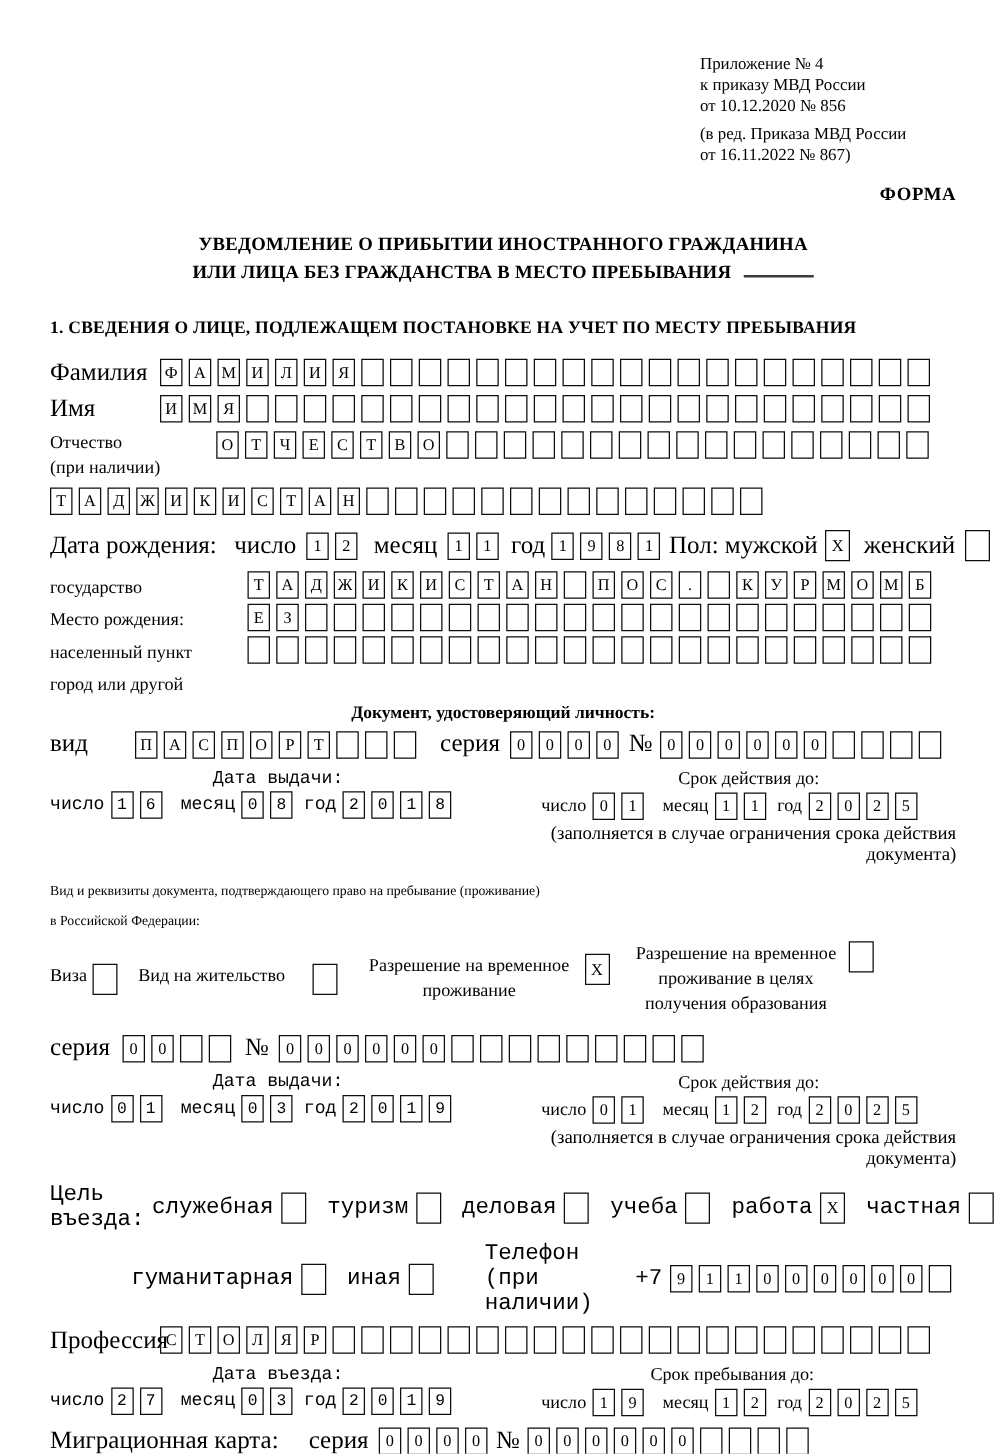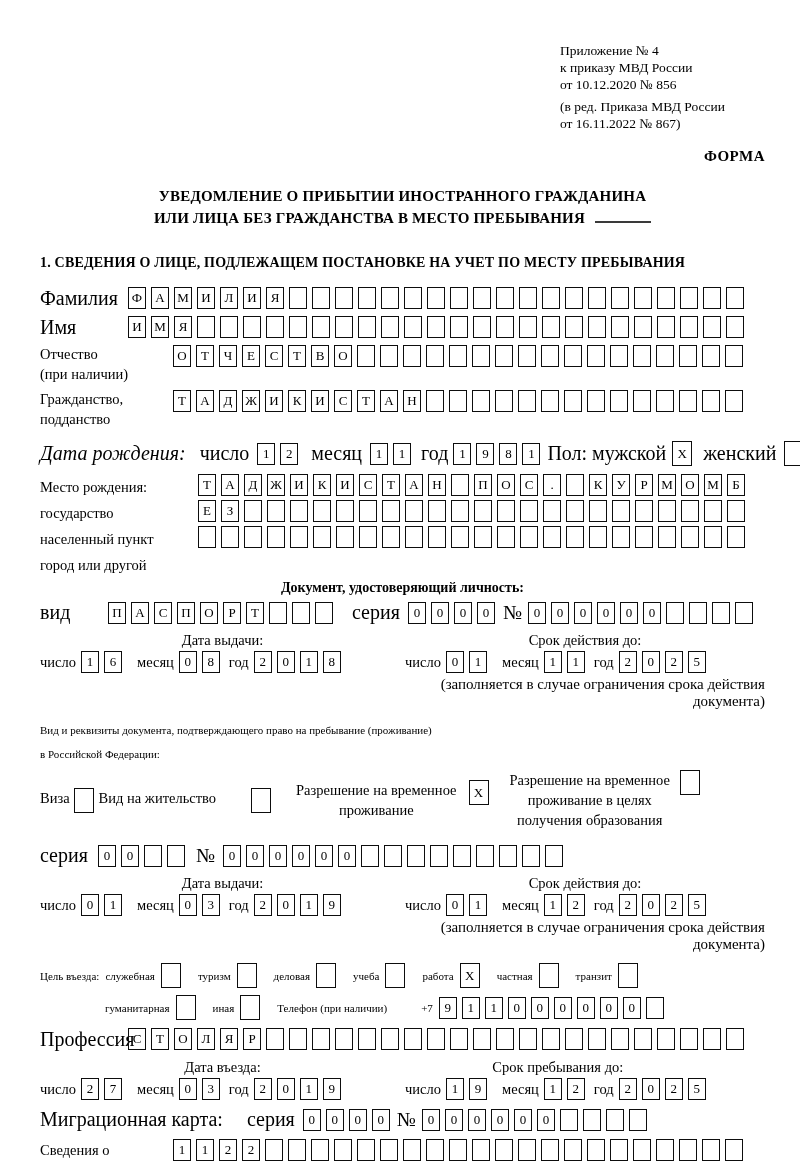--- a/index.html
+++ b/index.html
@@ -38,34 +38,34 @@
   .w88 { width:88px; } .w133 { width:133px; } .w158 { width:158px; } .w68 { width:68px; }
 
   
   .datepair { display:flex; margin-top:8px; }
   .dategroup { }
   .dategroup .dg-head { text-align:center; font-size:14.5px; margin-bottom:2px; }
   .dategroup .dg-row { display:flex; align-items:center; }
   .dategroup .dg-row .t { margin-right:5px; font-size:14.5px; }
   .dategroup .dg-row .t.mid { margin-left:10px; }
   .dg-note { font-size:15px; text-align:right; margin-top:3px; }
-  .dp-left { width:365px; flex:none; }
-  .dp-right { margin-left:0; }
+  .dp-left { width:365px; flex:none;font-family:Liberation Mono, monospace; }
+  .dp-right { margin-left:28px; }
   .centered-bold { text-align:center; font-weight:bold; font-size:14px; margin-top:8px; }
 
   .para { font-size:11px; line-height:24px; margin-top:8px; }
 
   
   .opts { display:flex; align-items:center; margin-top:4px; }
   .opt { display:flex; align-items:flex-start; }
   .opt .olabel { font-size:14.5px; line-height:20px; text-align:center; }
   .opt .cells { margin-left:8px; margin-top:0; }
 
   .purpose-row { display:flex; align-items:center; margin-top:10px; }
-  .purpose-row .t { font-size:11px; margin-right:6px; }
+  .purpose-row .t { font-size:18px; margin-right:6px;font-family:Liberation Mono, monospace; }
   .purpose-row .cells { margin-right:12px; }
 </style>
 </head>
 <body>
 
 <div class="page">
 
   <div class="annex-block">
     <div>Приложение № 4</div>
     <div>к приказу МВД России</div>
@@ -178,24 +178,20 @@
         <span class="cell"></span>
         <span class="cell"></span>
         <span class="cell"></span>
         <span class="cell"></span>
         <span class="cell"></span>
         <span class="cell"></span>
       </span>
   </div>
 
   <div class="frow">
-    <span class="lblcol w133">
-      <div>Гражданство,</div>
-      <div>подданство</div>
-    </span>
     <span class="cells">
         <span class="cell">Т</span>
         <span class="cell">А</span>
         <span class="cell">Д</span>
         <span class="cell">Ж</span>
         <span class="cell">И</span>
         <span class="cell">К</span>
         <span class="cell">И</span>
         <span class="cell">С</span>
         <span class="cell">Т</span>
@@ -212,21 +208,21 @@
         <span class="cell"></span>
         <span class="cell"></span>
         <span class="cell"></span>
         <span class="cell"></span>
         <span class="cell"></span>
         <span class="cell"></span>
       </span>
   </div>
 
   <div class="frow" style="margin-top:12px; align-items:center;">
-    <span class="lbl" style="margin-right:14px;font-style:italic;">Дата рождения:</span>
+    <span class="lbl" style="margin-right:14px;">Дата рождения:</span>
     <span class="lbl" style="margin-right:8px;">число</span>
     <span class="cells">
         <span class="cell">1</span>
         <span class="cell">2</span>
       </span>
     <span class="lbl" style="margin:0 8px 0 8px;">месяц</span>
     <span class="cells">
         <span class="cell">1</span>
         <span class="cell">1</span>
       </span>
@@ -242,22 +238,22 @@
         <span class="cell">X</span>
       </span>
     <span class="lbl" style="margin:0 8px 0 6px;">женский</span>
     <span class="cells cb-group">
         <span class="cell"></span>
       </span>
   </div>
 
   <div class="frow" style="margin-top:8px;">
     <span class="lblcol w158" style="line-height:26px;">
+      <div>государство</div>
       <div>Место рождения:</div>
-      <div>государство</div>
       <div>населенный пункт</div>
       <div>город или другой</div>
     </span>
     <span class="rowstack">
       <span class="cells">
           <span class="cell">Т</span>
           <span class="cell">А</span>
           <span class="cell">Д</span>
           <span class="cell">Ж</span>
           <span class="cell">И</span>
@@ -427,21 +423,21 @@
     <div>в Российской Федерации:</div>
   </div>
 
   <div class="opts">
     <span class="opt">
       <span class="olabel">Виза</span>
       <span class="cells cb-group" style="margin-left:4px;">
           <span class="cell"></span>
         </span>
     </span>
-    <span class="opt" style="margin-left:0;gap:13px;">
+    <span class="opt" style="margin-left:12px;">
       <span class="olabel">Вид на жительство</span>
       <span class="cells cb-group" style="margin-left:22px;">
           <span class="cell"></span>
         </span>
     </span>
     <span class="opt" style="margin-left:20px;">
       <span class="olabel">
         <div>Разрешение на временное</div>
         <div>проживание</div>
       </span>
@@ -571,21 +567,21 @@
 
   <div class="purpose-row" style="margin-top:7px;">
     <span class="t" style="margin-left:65px;">гуманитарная</span>
     <span class="cells cb-group">
         <span class="cell"></span>
       </span>
     <span class="t">иная</span>
     <span class="cells cb-group">
         <span class="cell"></span>
       </span>
-    <span class="t" style="">Телефон (при наличии)</span>
+    <span class="t" style="margin-left:24px;">Телефон (при наличии)</span>
     <span class="t" style="margin-left:28px;">+7</span>
     <span class="cells">
         <span class="cell">9</span>
         <span class="cell">1</span>
         <span class="cell">1</span>
         <span class="cell">0</span>
         <span class="cell">0</span>
         <span class="cell">0</span>
         <span class="cell">0</span>
         <span class="cell">0</span>

